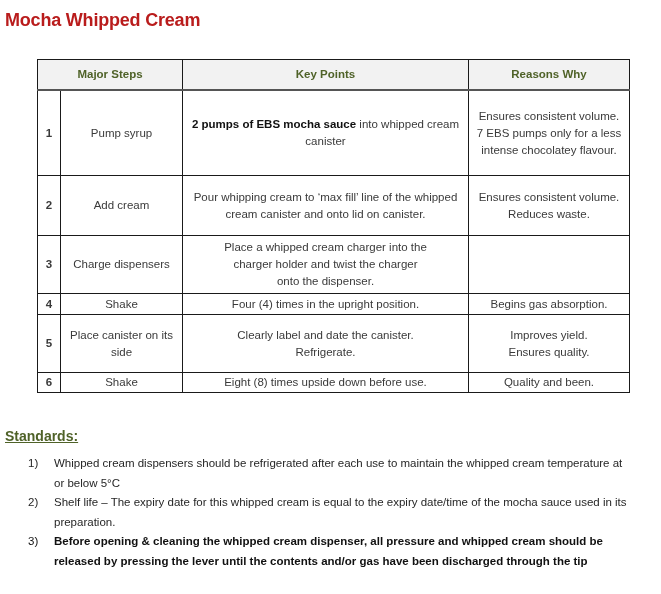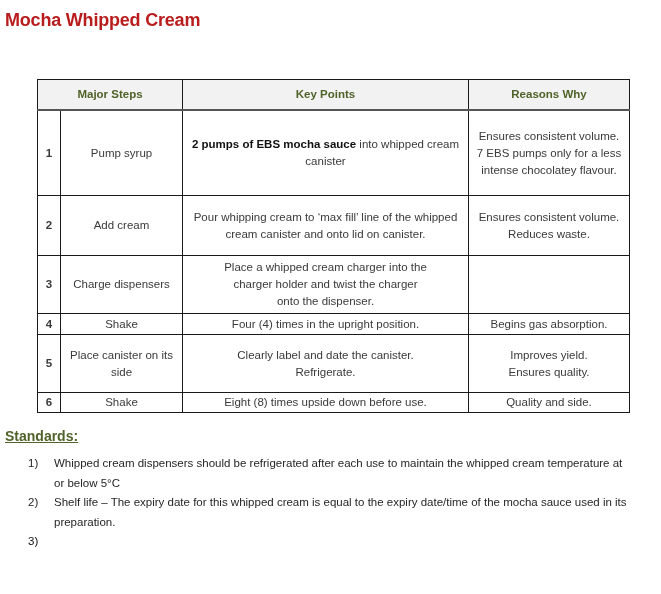--- a/index.html
+++ b/index.html
@@ -7,21 +7,21 @@
     width: 661px; height: 594px; position: relative; overflow: hidden;
     font-family: "Liberation Sans", sans-serif; color: #262626;
   }
   .title {
     position: absolute; left: 5px; top: 10px;
     font-size: 18px; font-weight: bold; color: #b91c1c; letter-spacing: -0.2px;
   }
   table.steps {
     position: absolute; left: 37px; top: 59px;
     border-collapse: collapse; table-layout: fixed;
-    width: 592px; font-size: 11.5px; color: #3a3a3a; margin-top: 20px;
+    width: 592px; font-size: 11.5px; color: #3a3a3a;
   }
   table.steps th, table.steps td {
     border: 1px solid #1a1a1a; text-align: center; vertical-align: middle;
     padding: 0 4px; line-height: 17px;
   }
   table.steps thead th {
     background: #f2f2f2; color: #4f6228; font-weight: bold; height: 29px;
     border-bottom: 2px solid #555;
   }
   td.num { font-weight: bold; color: #3a3a3a; padding: 0; }
@@ -105,32 +105,33 @@
       </td>
       <td>
         <div>Improves yield.</div>
         <div>Ensures quality.</div>
       </td>
     </tr>
     <tr class="row-6">
       <td class="num">6</td>
       <td class="step">Shake</td>
       <td class="key">Eight (8) times upside down before use.</td>
-      <td>Quality and side.</td>
+      <td>Quality and been.</td>
     </tr>
   </tbody>
 </table>
 
 <div class="std-heading">Standards:</div>
 
 <ol class="std">
   <li>
     <span class="n">1)</span>
     <span>Whipped cream dispensers should be refrigerated after each use to maintain the whipped cream temperature at or below 5°C</span>
   </li>
   <li>
     <span class="n">2)</span>
     <span>Shelf life – The expiry date for this whipped cream is equal to the expiry date/time of the mocha sauce used in its preparation.</span>
   </li>
   <li class="bold">
     <span class="n">3)</span>
+    <span>Before opening &amp; cleaning the whipped cream dispenser, all pressure and whipped cream should be released by pressing the lever until the contents and/or gas have been discharged through the tip</span>
   </li>
 </ol>
 
 </body></html>

